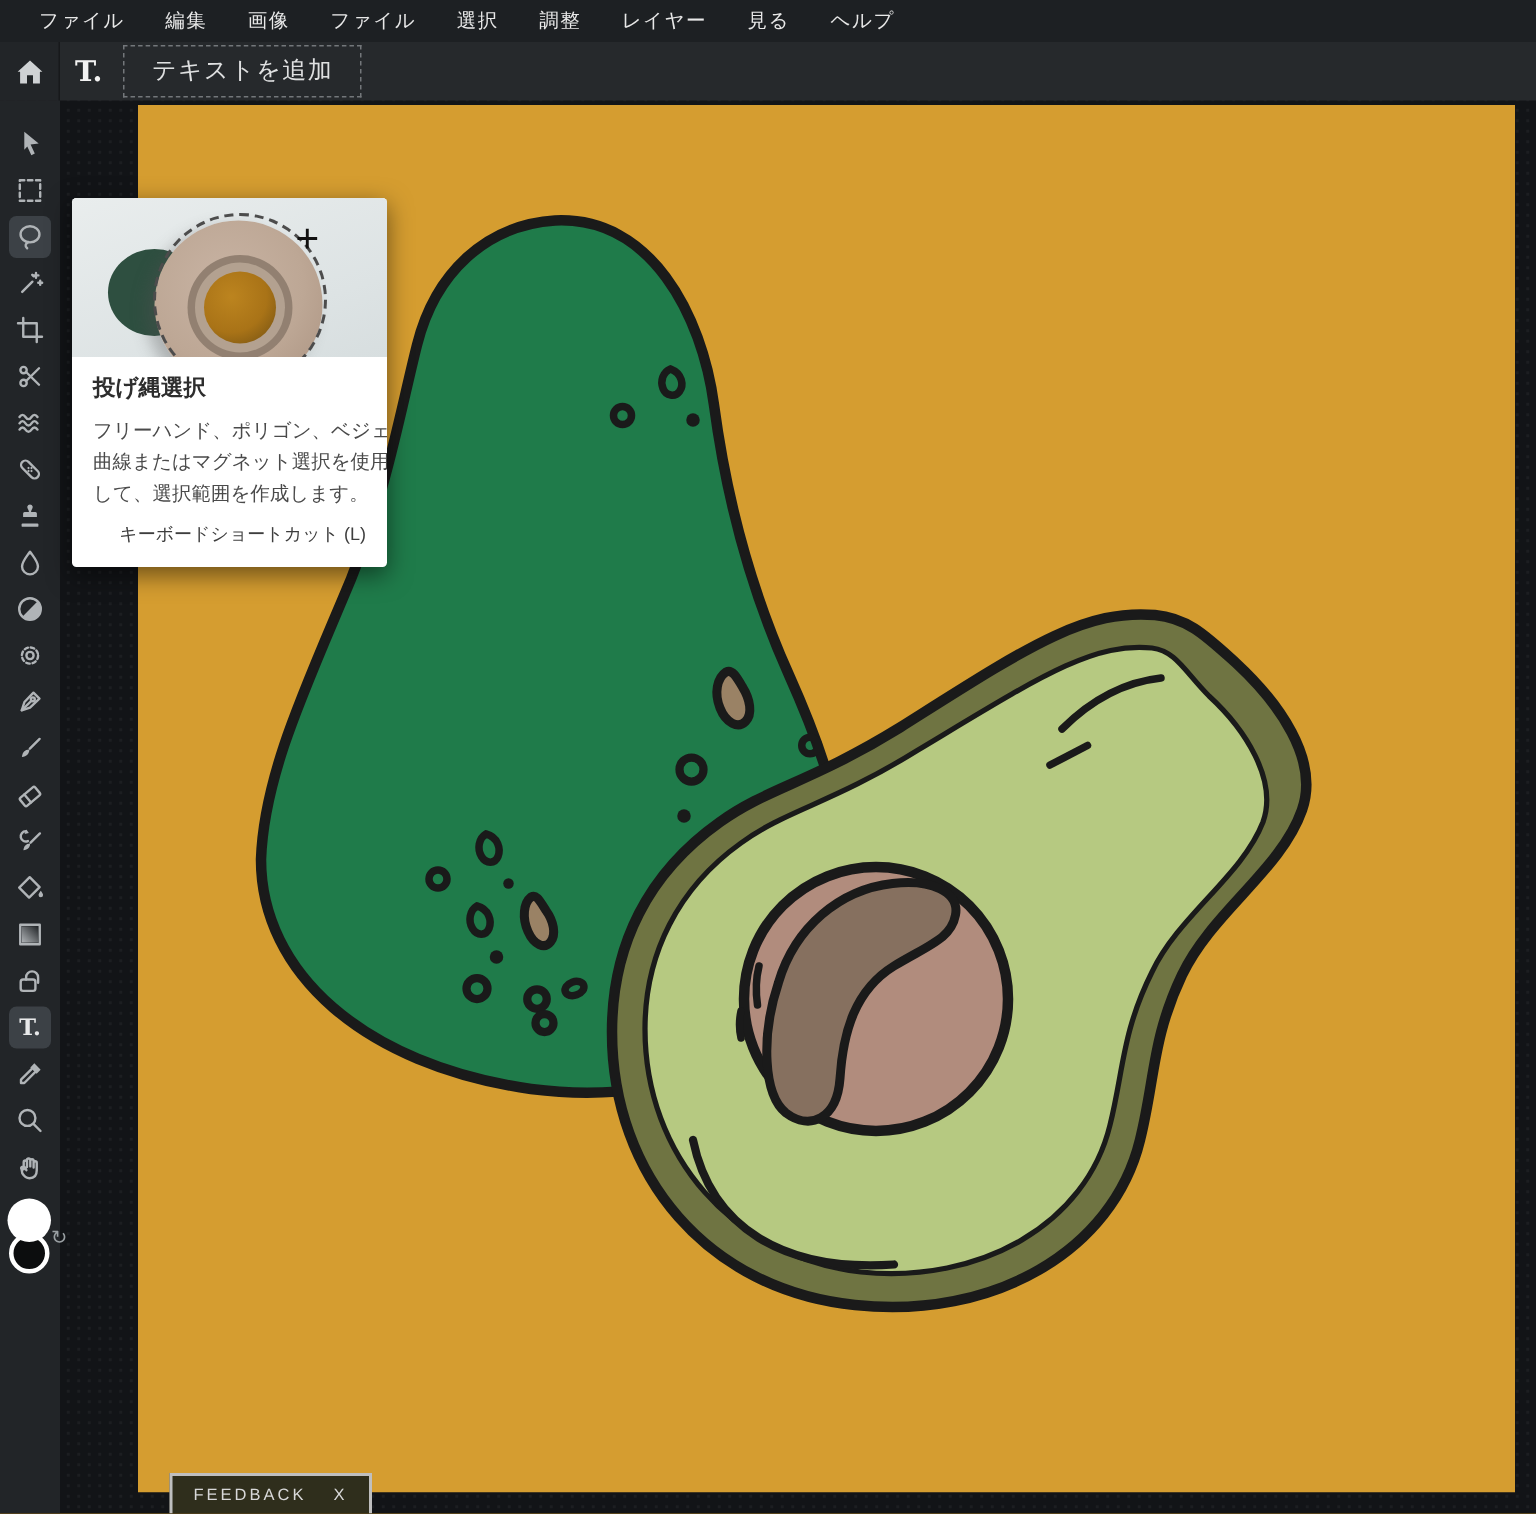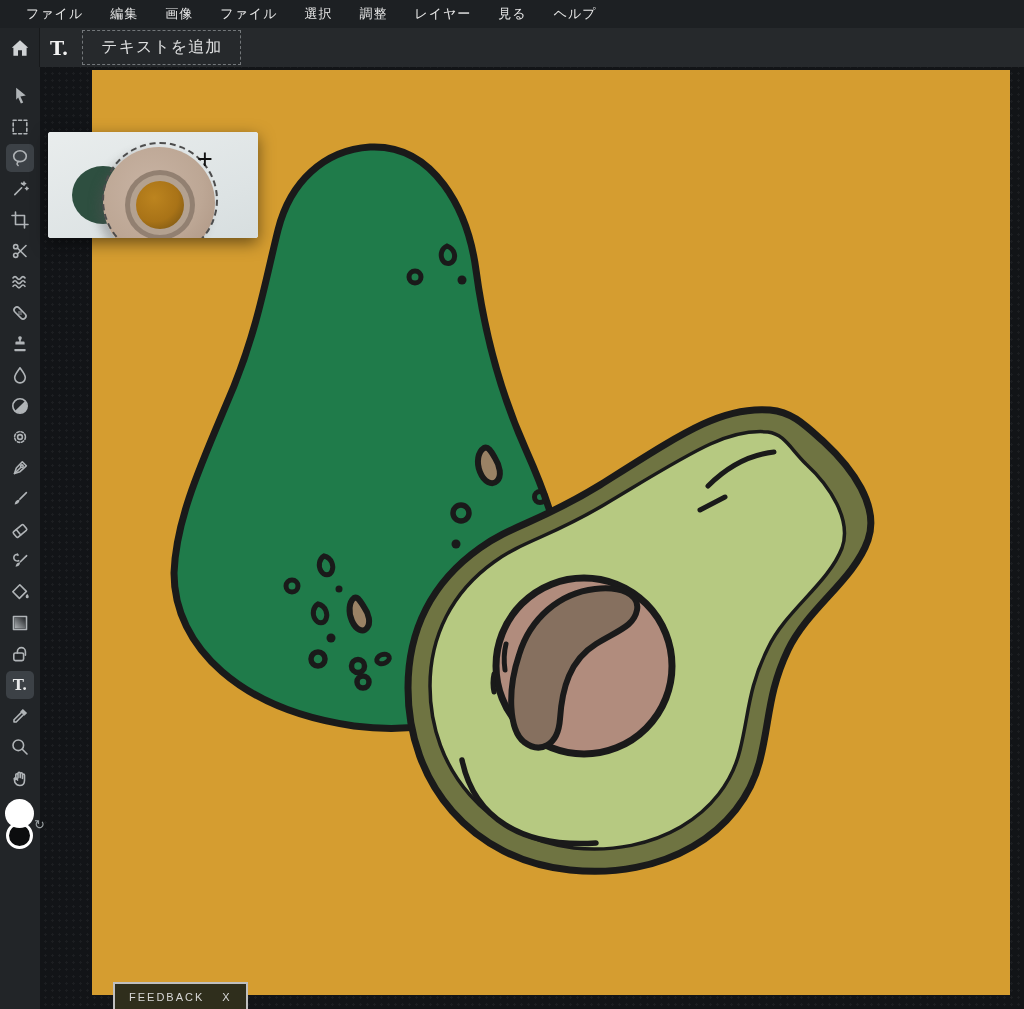--- a/index.html
+++ b/index.html
@@ -330,20 +330,29 @@
 
   <div class="tooltip">
     <div class="tt-image">
       <div class="tt-leaf"></div>
       <div class="tt-saucer"></div>
       <div class="tt-cupring"></div>
       <div class="tt-coffee"></div>
       <div class="tt-dashed"></div>
       <span class="tt-plus">+</span>
     </div>
+    <div class="tt-body">
+      <div class="tt-title">投げ縄選択</div>
+      <div class="tt-desc">
+        <div>フリーハンド、ポリゴン、ベジェ</div>
+        <div>曲線またはマグネット選択を使用</div>
+        <div>して、選択範囲を作成します。</div>
+      </div>
+      <div class="tt-shortcut">キーボードショートカット (L)</div>
+    </div>
   </div>
 
   <div class="feedback">
     <span>FEEDBACK</span>
     <span>X</span>
   </div>
 
 </div>
 
 </body></html>

